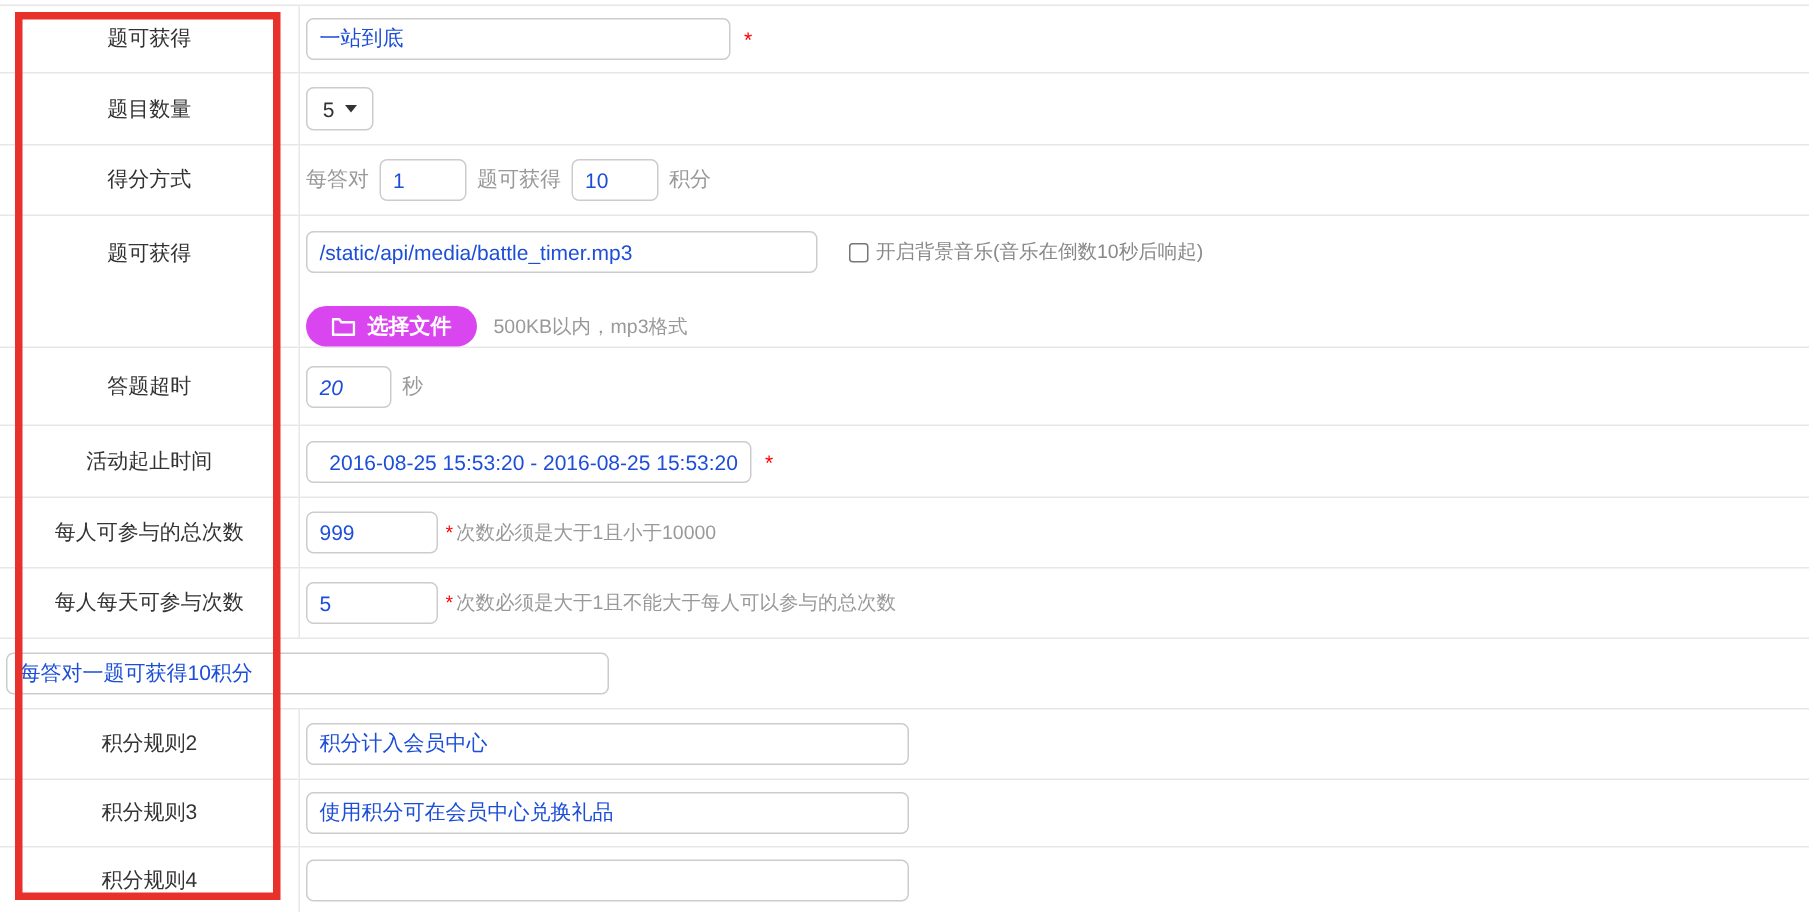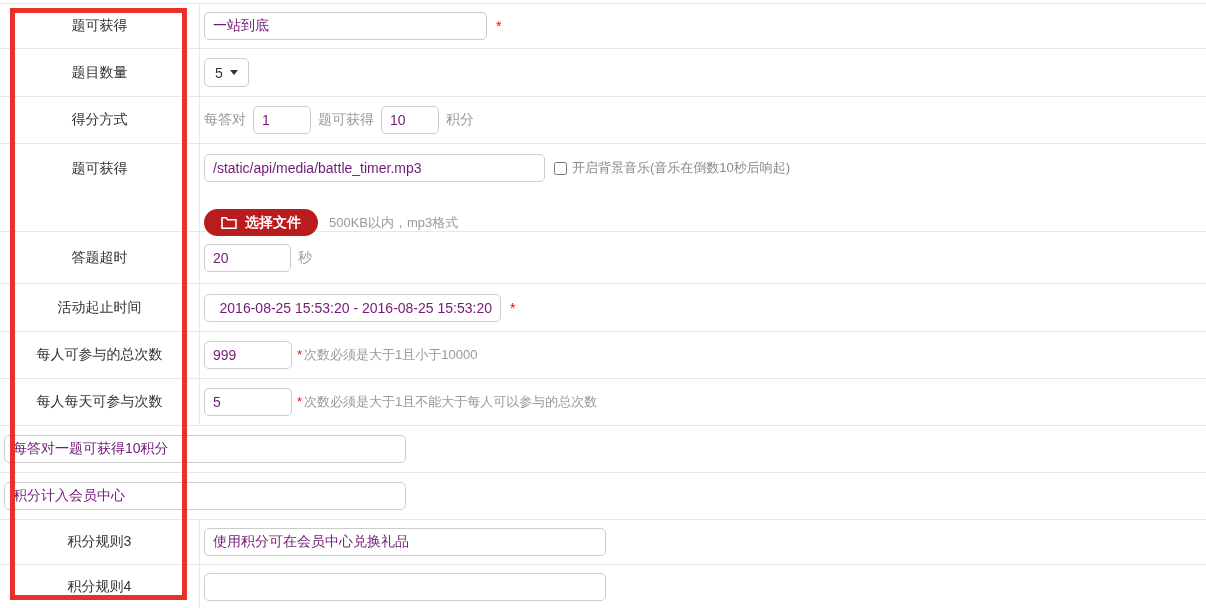--- a/index.html
+++ b/index.html
@@ -7,49 +7,49 @@
               font-family:"Liberation Sans","DejaVu Sans",sans-serif; }
   .page { position:relative; width:1206px; height:608px; }
 
   .form { position:absolute; top:3px; left:0; width:1206px; }
   .row { display:flex; border-top:1px solid #e7e7e7; }
   .label-cell { width:200px; border-right:1px solid #e7e7e7; display:flex;
                 align-items:center; justify-content:center;
                 font-size:14px; color:#333; flex-shrink:0; }
   .label-top { align-items:flex-start; padding-top:16px; }
   .content-cell { flex:1; display:flex; align-items:center; padding-left:4px; }
-  .content-col { flex-direction:column; align-items:flex-start; justify-content:flex-start; padding-top:10px;gap:22px; }
+  .content-col { flex-direction:column; align-items:flex-start; justify-content:space-between; padding-top:10px; }
 
   input[type=text] { height:28px; border:1px solid #ccc; border-radius:5px;
-                     padding:0 8px; font-size:14px; color:#701a75;
+                     padding:0 8px; font-size:14px; color:#1d4ed8;
                      font-family:"Liberation Sans","DejaVu Sans",sans-serif;
                      outline:none; background:#fff; }
   .w-name { width:283px; } .w-music { width:341px; } .w-time { width:297px; padding:0 5px;text-align:right; }
-  .w-count { width:88px; } .w-timeout { width:87px; } .w-score { width:58px; }
+  .w-count { width:88px; } .w-timeout { width:57px;font-style:italic; } .w-score { width:58px; }
   .w-rule { width:402px; }
 
   .req { color:#f00; font-size:14px; margin-left:9px; }
   .inline-gray { color:#999; font-size:14px; }
   .gap-l { margin-left:7px; } .gap-r { margin-right:7px; }
 
   .select-box { width:45px; height:29px; border:1px solid #ccc; border-radius:5px;
                 display:flex; align-items:center; justify-content:center; gap:7px;
                 font-size:14px; color:#333; cursor:pointer; background:#fff; }
   .caret { width:0; height:0; border-left:4px solid transparent;
            border-right:4px solid transparent; border-top:5px solid #333; }
 
   .music-line1 { display:flex; align-items:center; }
-  .checkbox-group { display:flex; align-items:center; margin-left:9px; }
+  .checkbox-group { display:flex; align-items:center; margin-left:21px; }
   .checkbox-group input { width:13px; height:13px; margin-right:5px; }
   .checkbox-label { color:#888; font-size:13px; }
   .music-line2 { display:flex; align-items:center; margin-top:5px; }
 
   .file-btn { display:inline-flex; align-items:center; gap:8px; height:27px;
               padding:0 17px; border:none; border-radius:14px; cursor:pointer;
-              background:#b91c1c; color:#fff; font-size:14px; font-weight:bold;
+              background:#d946ef; color:#fff; font-size:14px; font-weight:bold;
               font-family:"Liberation Sans","DejaVu Sans",sans-serif; }
   .file-hint { color:#999; font-size:13px; margin-left:11px; }
 
   .hint { font-size:13px; color:#999; margin-left:0; }
   .hint .star { color:#f00; margin-right:2px; margin-left:5px; }
 
   .red-box { position:absolute; left:10px; top:8px; width:177px; height:592px;
              border:5px solid #e8312a; pointer-events:none; z-index:5; }
 </style>
 </head>
@@ -141,20 +141,21 @@
       </div>
     </div>
 
     <div class="row" style="height:47px">
       <div class="content-cell">
         <input type="text" class="w-rule" value="每答对一题可获得10积分" style="">
       </div>
     </div>
 
     <div class="row" style="height:47px">
+      <div class="label-cell">积分规则2</div>
       <div class="content-cell">
         <input type="text" class="w-rule" value="积分计入会员中心" style="">
       </div>
     </div>
 
     <div class="row" style="height:45px">
       <div class="label-cell">积分规则3</div>
       <div class="content-cell">
         <input type="text" class="w-rule" value="使用积分可在会员中心兑换礼品" style="">
       </div>

